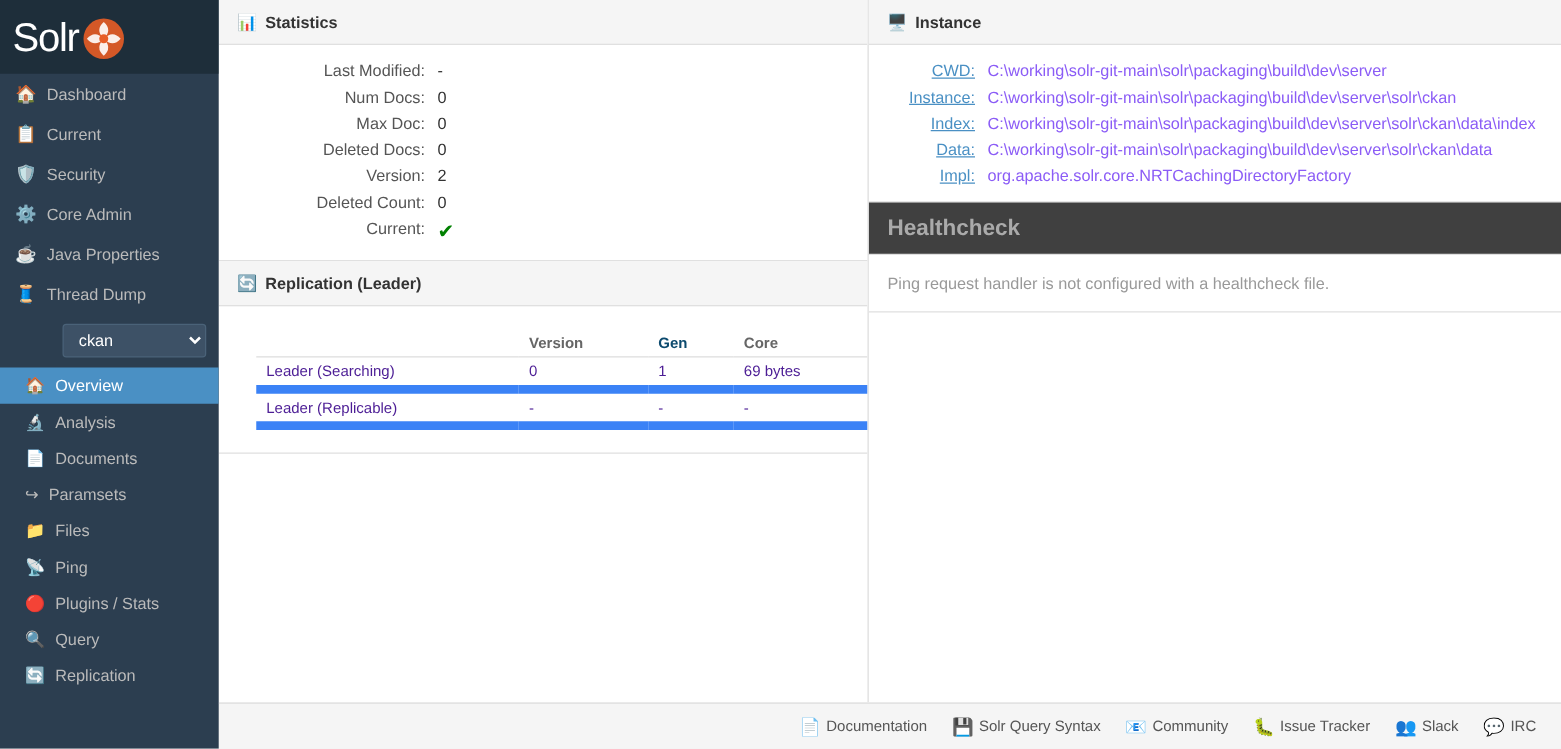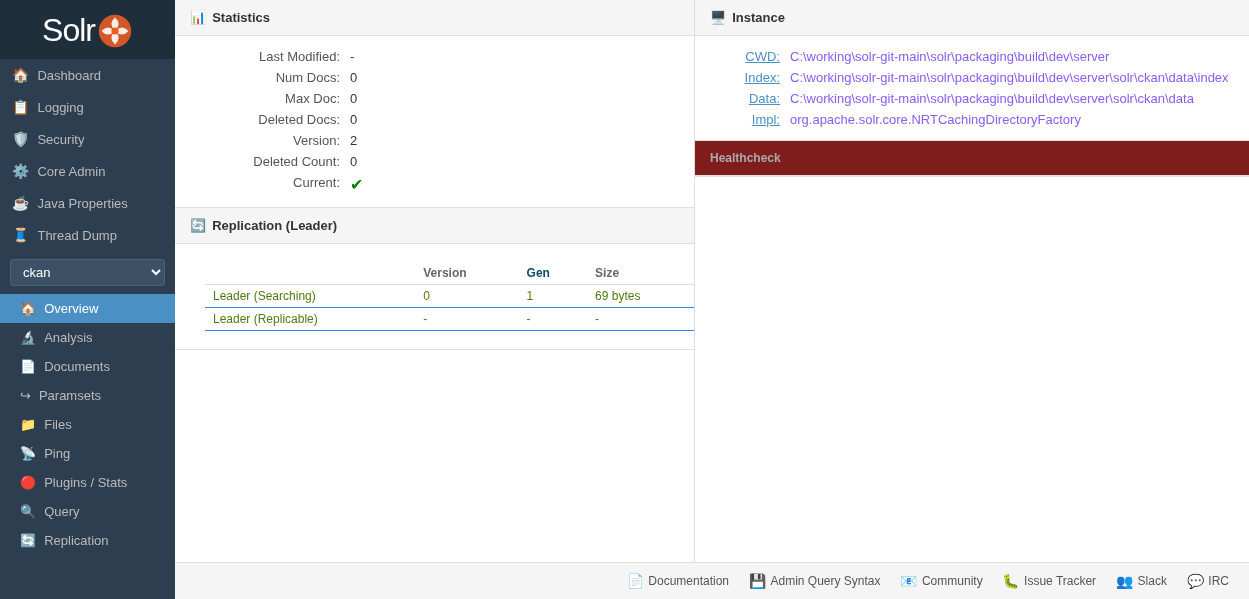--- a/index.html
+++ b/index.html
@@ -7,21 +7,21 @@
     
     .app-container { display: flex; flex: 1; overflow: hidden; }
     
     
     .sidebar { width: 175px; background: #2c3e50; color: #ccc; display: flex; flex-direction: column; overflow-y: auto; flex-shrink: 0; }
     
     .sidebar-nav { flex: 1; }
     .sidebar-item { display: flex; align-items: center; padding: 8px 12px; cursor: pointer; color: #bbb; font-size: 13px; }
     .sidebar-item .icon { margin-right: 8px; font-size: 14px; }
     
-    .core-selector { padding: 8px 10px; }
+    .core-selector { padding: 8px 10px; margin-left: 40px; }
     .core-select { width: 100%; background: #3d5166; color: white; border: 1px solid #4a6278; padding: 4px 8px; border-radius: 3px; font-size: 13px; }
     
     .core-nav-item { display: flex; align-items: center; padding: 7px 12px 7px 20px; cursor: pointer; color: #bbb; font-size: 13px; }
     .core-nav-item.active { background: #4a90c4; color: white; }
     .core-nav-item .icon { margin-right: 8px; font-size: 13px; }
     
     
     .main-content { flex: 1; display: flex; flex-direction: column; overflow: hidden; }
     
     .content-area { flex: 1; display: flex; overflow: hidden; background: #fff; }
@@ -41,39 +41,39 @@
     .stats-table { width: 100%; padding: 10px 15px; }
     .stats-row { display: flex; padding: 3px 0; }
     .stats-label { width: 160px; text-align: right; color: #555; padding-right: 10px; font-size: 13px; }
     .stats-value { color: #333; font-size: 13px; }
     .stats-value.checkmark { color: green; font-size: 16px; }
     
     
     .replication-table { width: 100%; border-collapse: collapse; margin: 10px 15px; font-size: 12px; }
     .replication-table th { text-align: left; padding: 4px 8px; color: #666; border-bottom: 1px solid #ddd; }
     .replication-table th.link { color: #0c4a6e; cursor: pointer; }
-    .replication-table td { padding: 4px 8px; color: #4d7c0f; border-bottom: 1px solid #3b82f6; }
+    .replication-table td { padding: 4px 8px; color: #4c1d95; border-bottom: 7px solid #3b82f6; }
     
     
     .instance-table { width: 100%; padding: 10px 15px; }
     .instance-row { display: flex; padding: 3px 0; }
     .instance-label { width: 80px; text-align: right; padding-right: 10px; color: #555; font-size: 13px; text-decoration: underline; cursor: pointer; color: #4a90c4; }
     .instance-value { color: #8b5cf6; font-size: 13px; flex: 1; word-break: break-all; }
     
     
-    .healthcheck-header { padding: 10px 15px; font-weight: bold; color: #aaa; font-size: 12px; background: #7f1d1d; border-bottom: 1px solid #e0e0e0; }
+    .healthcheck-header { padding: 10px 15px; font-weight: bold; color: #aaa; font-size: 18px; background: #404040; border-bottom: 1px solid #e0e0e0; }
     .healthcheck-msg { padding: 15px; color: #999; font-size: 13px; }
     
     
     .footer { background: #f5f5f5; border-top: 1px solid #ddd; padding: 10px 20px; display: flex; align-items: center; justify-content: flex-end; gap: 20px; font-size: 12px; color: #555; flex-shrink: 0; }
     .footer-link { display: flex; align-items: center; gap: 4px; cursor: pointer; color: #555; text-decoration: none; }
     .footer-icon { font-size: 14px; }
 
     
-    .solr-logo { display: flex; align-items: center; padding: 12px 10px 10px; background: #1e2e3a; justify-content: center; }
+    .solr-logo { display: flex; align-items: center; padding: 12px 10px 10px; background: #1e2e3a; }
     .solr-word { color: white; font-size: 32px; font-weight: 300; letter-spacing: -1px; }
     .solr-pinwheel { width: 36px; height: 36px; margin-left: 2px; }
   </style>
 </head>
 <body>
 
 <div class="app-container">
 
   <div class="sidebar">
 
@@ -89,21 +89,21 @@
       </svg>
     </div>
 
     <div class="sidebar-nav">
       <div class="sidebar-item">
         <span class="icon">🏠</span>
         <span>Dashboard</span>
       </div>
       <div class="sidebar-item">
         <span class="icon">📋</span>
-        <span>Logging</span>
+        <span>Current</span>
       </div>
       <div class="sidebar-item">
         <span class="icon">🛡️</span>
         <span>Security</span>
       </div>
       <div class="sidebar-item">
         <span class="icon">⚙️</span>
         <span>Core Admin</span>
       </div>
       <div class="sidebar-item">
@@ -207,21 +207,21 @@
             <span class="icon">🔄</span>
             <span>Replication (Leader)</span>
           </div>
           <div style="padding: 8px 15px;">
             <table class="replication-table">
               <thead>
                 <tr>
                   <th></th>
                   <th>Version</th>
                   <th class="link">Gen</th>
-                  <th>Size</th>
+                  <th>Core</th>
                 </tr>
               </thead>
               <tbody>
                 <tr class="table-row">
                   <td>Leader (Searching)</td>
                   <td>0</td>
                   <td>1</td>
                   <td>69 bytes</td>
                 </tr>
                 <tr class="table-row">
@@ -242,48 +242,53 @@
           <div class="section-header">
             <span class="icon">🖥️</span>
             <span>Instance</span>
           </div>
           <div class="instance-table">
             <div class="instance-row">
               <span class="instance-label">CWD:</span>
               <span class="instance-value">C:\working\solr-git-main\solr\packaging\build\dev\server</span>
             </div>
             <div class="instance-row">
+              <span class="instance-label">Instance:</span>
+              <span class="instance-value">C:\working\solr-git-main\solr\packaging\build\dev\server\solr\ckan</span>
+            </div>
+            <div class="instance-row">
               <span class="instance-label">Index:</span>
               <span class="instance-value">C:\working\solr-git-main\solr\packaging\build\dev\server\solr\ckan\data\index</span>
             </div>
             <div class="instance-row">
               <span class="instance-label">Data:</span>
               <span class="instance-value">C:\working\solr-git-main\solr\packaging\build\dev\server\solr\ckan\data</span>
             </div>
             <div class="instance-row">
               <span class="instance-label">Impl:</span>
               <span class="instance-value">org.apache.solr.core.NRTCachingDirectoryFactory</span>
             </div>
           </div>
         </div>
 
         <div class="panel-section">
           <div class="healthcheck-header">Healthcheck</div>
+          <div class="healthcheck-msg">Ping request handler is not configured with a healthcheck file.</div>
         </div>
       </div>
     </div>
 
     <div class="footer">
       <a class="footer-link">
         <span class="footer-icon">📄</span>
         <span>Documentation</span>
       </a>
       <a class="footer-link">
         <span class="footer-icon">💾</span>
-        <span>Admin Query Syntax</span>
+        <span>Solr Query Syntax</span>
       </a>
       <a class="footer-link">
         <span class="footer-icon">📧</span>
         <span>Community</span>
       </a>
       <a class="footer-link">
         <span class="footer-icon">🐛</span>
         <span>Issue Tracker</span>
       </a>
       <a class="footer-link">

